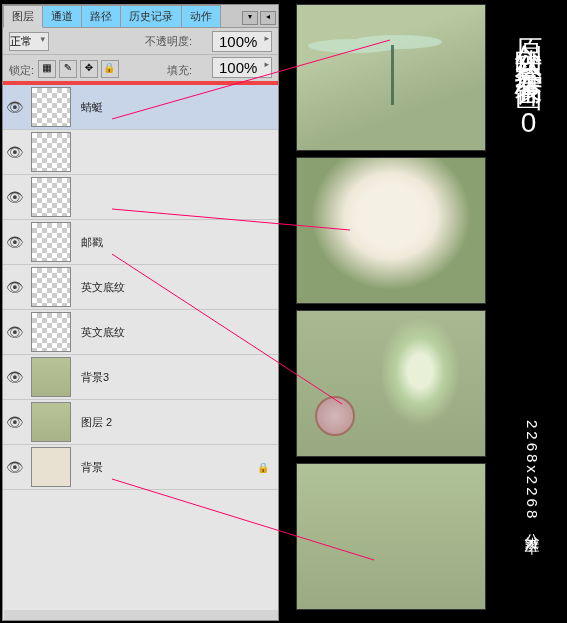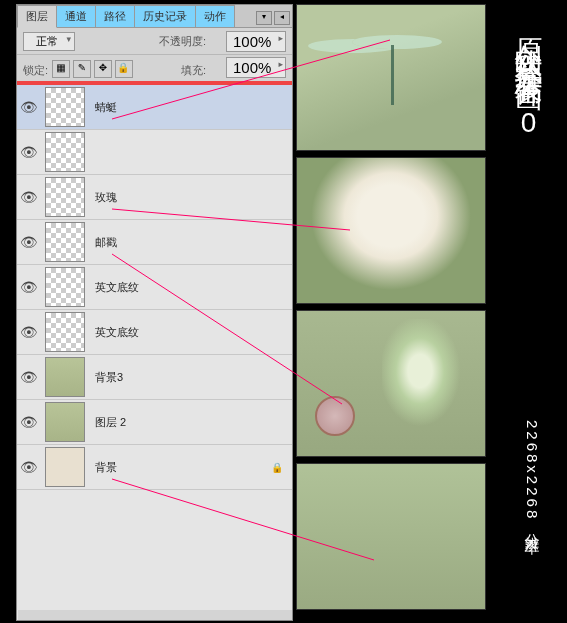--- a/index.html
+++ b/index.html
@@ -1,23 +1,23 @@
 <!DOCTYPE html>
 <html><head>
 <meta charset="utf-8">
 <style>
 body{margin:0;padding:0;font-family:"Microsoft YaHei",SimSun,sans-serif;font-size:11px;background:#000;width:567px;height:623px;overflow:hidden;position:relative}
-.ps-panel{position:absolute;left:16px;top:4px;width:275px;height:615px;background:#d4d4d4;border:1px solid #888;box-shadow:inset 1px 1px 0 #e8e8e8}
+.ps-panel{position:absolute;left:2px;top:4px;width:275px;height:615px;background:#d4d4d4;border:1px solid #888;box-shadow:inset 1px 1px 0 #e8e8e8}
 .tabs{display:flex;background:#c8c8c8;border-bottom:1px solid #999;height:22px;align-items:flex-end}
 .tab{padding:3px 8px;font-size:11px;border:1px solid #999;border-bottom:none;background:#7dd3fc;margin-right:-1px;cursor:pointer;color:#333}
 .tab.active{background:#d4d4d4;border-bottom:1px solid #d4d4d4;margin-bottom:-1px}
 .tab-controls{margin-left:auto;display:flex;gap:2px;padding:2px}
 .tab-ctrl{width:14px;height:12px;background:#c0c0c0;border:1px solid #888;font-size:8px;text-align:center;line-height:10px;cursor:pointer}
 .option-row{display:flex;align-items:center;padding:3px 6px;background:#d4d4d4;border-bottom:1px solid #b8b8b8;height:20px}
-.select{background:#e8e8e8;border:1px solid #999;padding:1px 16px 1px 12px;font-size:11px;position:relative;cursor:pointer}
+.select{background:#e8e8e8;border:1px solid #999;padding:1px 16px 1px 0;font-size:11px;position:relative;cursor:pointer}
 .select::after{content:"▾";position:absolute;right:3px;top:1px;font-size:9px;color:#666}
 .opacity-lbl{margin-left:auto;margin-right:20px;color:#555}
 .pct{background:#e8e8e8;border:1px solid #999;padding:1px 14px 1px 6px;font-size:15px;position:relative;cursor:pointer;width:38px}
 .pct::after{content:"▸";position:absolute;right:2px;top:1px;font-size:9px;color:#666}
 .lock-row{display:flex;align-items:flex-end;padding:3px 6px;background:#d4d4d4;border-bottom:4px solid #ef4444;height:20px}
 .lock-lbl{color:#555;margin-right:4px}
 .lock-icons{display:flex;gap:3px}
 .lock-i{width:16px;height:16px;border:1px solid #999;background:#d4d4d4;font-size:10px;text-align:center;line-height:14px;cursor:pointer}
 .fill-lbl{margin-left:auto;margin-right:20px;color:#555}
 .layers{overflow-y:auto;height:525px;background:#e5e5e5}
@@ -81,21 +81,20 @@
         <div class="thumb checker"></div>
         <div class="layer-name">蜻蜓</div>
       </div>
       <div class="layer">
         <div class="vis">👁</div>
         <div class="thumb checker"></div>
       </div>
       <div class="layer">
         <div class="vis">👁</div>
         <div class="thumb checker"></div>
-        <div class="layer-name">玫瑰</div>
       </div>
       <div class="layer">
         <div class="vis">👁</div>
         <div class="thumb checker"></div>
         <div class="layer-name">邮戳</div>
       </div>
       <div class="layer">
         <div class="vis">👁</div>
         <div class="thumb checker"></div>
         <div class="layer-name">英文底纹</div>

